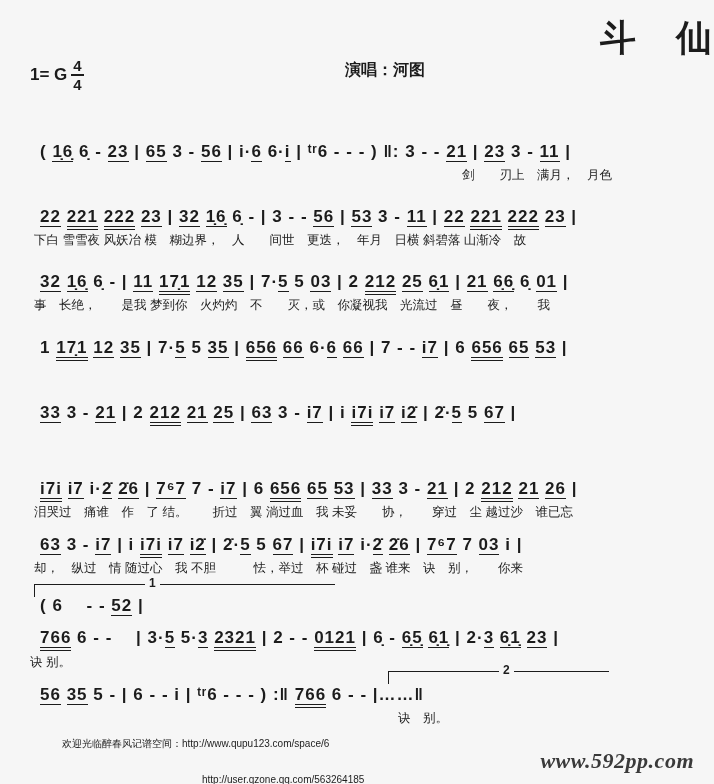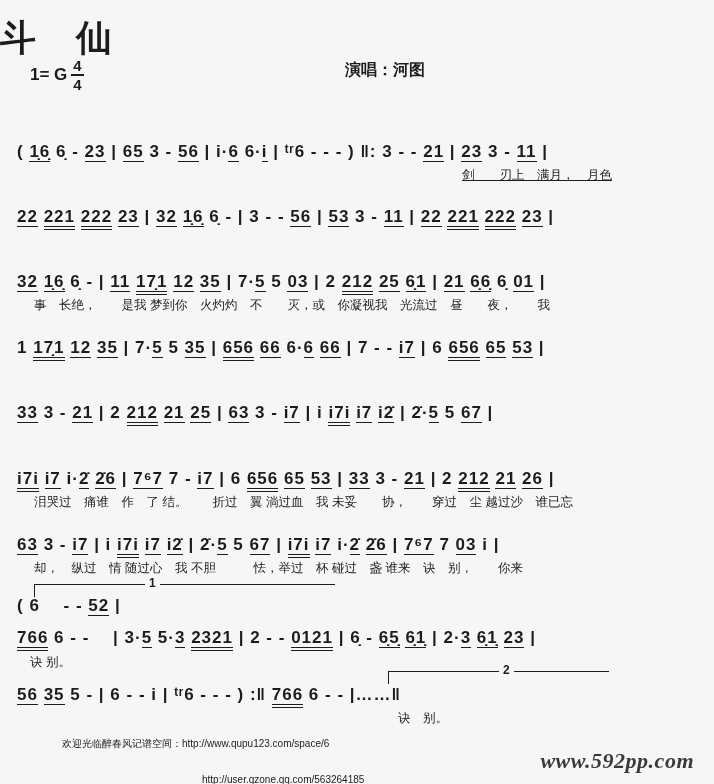--- a/index.html
+++ b/index.html
@@ -9,21 +9,21 @@
     width:714px;height:784px;
     margin:0 auto;
     background:#f6f6f6;
     color:#1c1c1c;
     font-family:"Liberation Sans", sans-serif;
     overflow:hidden;
   }
   
   .title{
     position:absolute;top:14px;left:0;right:0;
-    text-align:left;
+    text-align:right;
     font-size:36px;font-weight:bold;
     font-family:"Liberation Serif", serif;
     letter-spacing:2px;
   }
   .keysig{
     position:absolute;top:58px;left:30px;
     font-size:17px;font-weight:bold;
     display:flex;align-items:center;gap:4px;
   }
   .meter{display:inline-flex;flex-direction:column;align-items:center;line-height:1;font-size:15px;font-weight:bold;}
@@ -37,41 +37,41 @@
     position:absolute;top:58px;left:535px;
     font-size:15px;font-weight:bold;line-height:25px;
     white-space:nowrap;
   }
   
   .system{position:absolute;left:0;right:0;}
   .notes{
     font-size:17px;font-weight:bold;
     letter-spacing:1px;
     white-space:pre;
-    padding-left:17px;
+    padding-left:40px;
   }
   .lyrics{
     font-size:12.5px;
     white-space:pre;
     margin-top:5px;
     padding-left:34px;
   }
   .u1{border-bottom:1.5px solid #1c1c1c;}
   .u2{position:relative;border-bottom:1.5px solid #1c1c1c;margin-top:18px;}
   .u2::after{content:"";position:absolute;left:0;right:0;bottom:-4px;border-bottom:1.5px solid #1c1c1c;}
   .volta{
     position:absolute;height:12px;
     border-top:1.5px solid #1c1c1c;border-left:1.5px solid #1c1c1c;
   }
   .volta .vnum{
     position:absolute;top:-9px;left:110px;
     background:#f6f6f6;padding:0 4px;
     font-size:12px;font-weight:bold;
   }
-  #sys1 .lyrics{padding-left:462px;text-decoration:underline;}
+  #sys1 .lyrics{padding-left:462px;}
   #sys10 .lyrics{padding-left:398px;}
   #sys9 .lyrics{padding-left:30px;}
   
   .footer-line{
     position:absolute;left:62px;
     font-size:10px;font-weight:normal;
     white-space:nowrap;
   }
   #footer1{top:737px;}
   #footer2{top:774px;left:202px;}
@@ -101,36 +101,37 @@
   <div class="singer">演唱：河图</div>
 
 
   <div class="system" id="sys1" style="top:142px">
     <div class="notes">( <span class="u1">1̣6̣</span> 6̣ - <span class="u1">23</span> | <span class="u1">65</span> 3 - <span class="u1">56</span> | i·<span class="u1">6</span> 6·<span class="u1">i</span> | ᵗʳ6 - - - ) ‖: 3 - - <span class="u1">21</span> | <span class="u1">23</span> 3 - <span class="u1">11</span> |</div>
     <div class="lyrics">剑　　刃上　满月，　月色</div>
   </div>
 
   <div class="system" id="sys2" style="top:207px">
     <div class="notes"><span class="u1">22</span> <span class="u2">221</span> <span class="u2">222</span> <span class="u1">23</span> | <span class="u1">32</span> <span class="u1">1̣6̣</span> 6̣ - | 3 - - <span class="u1">56</span> | <span class="u1">53</span> 3 - <span class="u1">11</span> | <span class="u1">22</span> <span class="u2">221</span> <span class="u2">222</span> <span class="u1">23</span> |</div>
+    <div class="lyrics">下白 雪雪夜 风妖冶 模　糊边界，　人　　间世　更迭，　年月　日横 斜碧落 山渐冷　故</div>
   </div>
 
   <div class="system" id="sys3" style="top:272px">
     <div class="notes"><span class="u1">32</span> <span class="u1">1̣6̣</span> 6̣ - | <span class="u1">11</span> <span class="u2">17̣1</span> <span class="u1">12</span> <span class="u1">35</span> | 7·<span class="u1">5</span> 5 <span class="u1">03</span> | 2 <span class="u2">212</span> <span class="u1">25</span> <span class="u1">6̣1</span> | <span class="u1">21</span> <span class="u1">6̣6̣</span> 6̣ <span class="u1">01</span> |</div>
     <div class="lyrics">事　长绝，　　是我 梦到你　火灼灼　不　　灭，或　你凝视我　光流过　昼　　夜，　　我</div>
   </div>
 
   <div class="system" id="sys4" style="top:338px">
     <div class="notes">1 <span class="u2">17̣1</span> <span class="u1">12</span> <span class="u1">35</span> | 7·<span class="u1">5</span> 5 <span class="u1">35</span> | <span class="u2">656</span> <span class="u1">66</span> 6·<span class="u1">6</span> <span class="u1">66</span> | 7 - - <span class="u1">i7</span> | 6 <span class="u2">656</span> <span class="u1">65</span> <span class="u1">53</span> |</div>
   </div>
 
   <div class="system" id="sys5" style="top:403px">
     <div class="notes"><span class="u1">33</span> 3 - <span class="u1">21</span> | 2 <span class="u2">212</span> <span class="u1">21</span> <span class="u1">25</span> | <span class="u1">63</span> 3 - <span class="u1">i7</span> | i <span class="u2">i7i</span> <span class="u1">i7</span> <span class="u1">i2̇</span> | 2̇·<span class="u1">5</span> 5 <span class="u1">67</span> |</div>
   </div>
 
-  <div class="system" id="sys6" style="top:469px">
+  <div class="system" id="sys6" style="top:479px">
     <div class="notes"><span class="u2">i7i</span> <span class="u1">i7</span> i·<span class="u1">2̇</span> <span class="u1">2̇6</span> | <span class="u1">7⁶7</span> 7 - <span class="u1">i7</span> | 6 <span class="u2">656</span> <span class="u1">65</span> <span class="u1">53</span> | <span class="u1">33</span> 3 - <span class="u1">21</span> | 2 <span class="u2">212</span> <span class="u1">21</span> <span class="u1">26</span> |</div>
     <div class="lyrics">泪哭过　痛谁　作　了 结。　　折过　翼 淌过血　我 未妥　　协，　　穿过　尘 越过沙　谁已忘</div>
   </div>
 
   <div class="system" id="sys7" style="top:535px">
     <div class="notes"><span class="u1">63</span> 3 - <span class="u1">i7</span> | i <span class="u2">i7i</span> <span class="u1">i7</span> <span class="u1">i2̇</span> | 2̇·<span class="u1">5</span> 5 <span class="u1">67</span> | <span class="u2">i7i</span> <span class="u1">i7</span> i·<span class="u1">2̇</span> <span class="u1">2̇6</span> | <span class="u1">7⁶7</span> 7 <span class="u1">03</span> i |</div>
     <div class="lyrics">却，　纵过　情 随过心　我 不胆　　　怯，举过　杯 碰过　盏 谁来　诀　别，　　你来</div>
   </div>
 
   <div class="system" id="sys8" style="top:594px">

